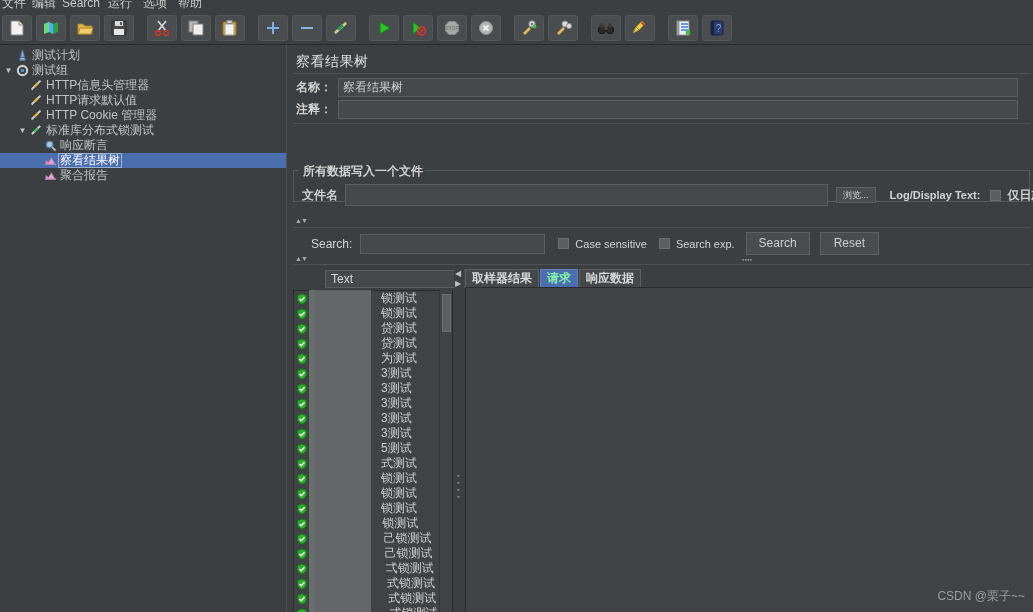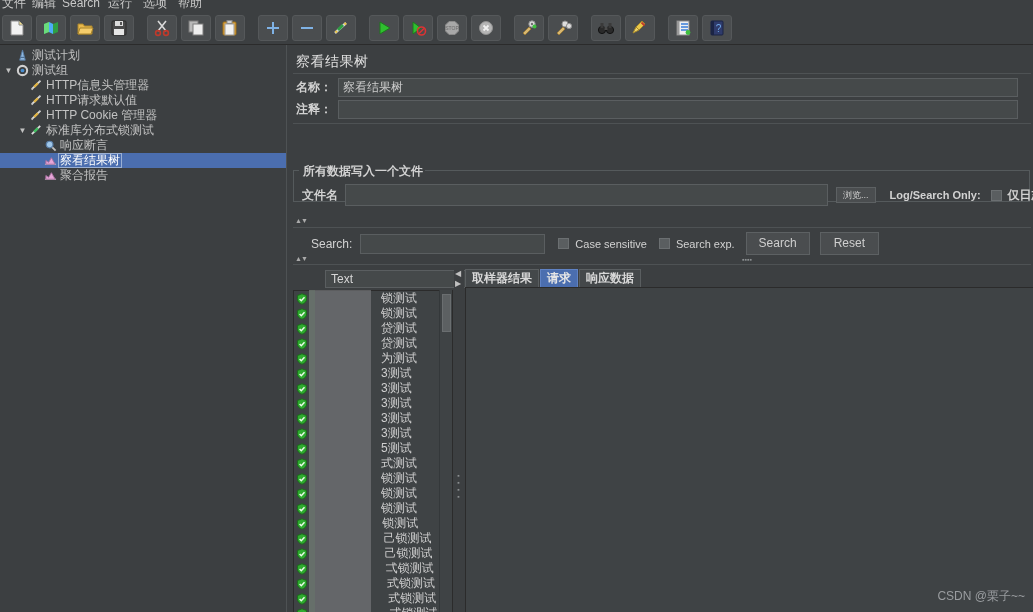--- a/index.html
+++ b/index.html
@@ -160,21 +160,21 @@
   }
   #vsplit .arw { position: absolute; left: 1px; font-size: 8px; color: #c0c0c0; }
 
   #tabpanel { position: absolute; left: 172px; top: 0; width: 855px; height: 390px; }
   #tabstrip { position: absolute; left: 0; top: 2px; height: 18px; display: flex; align-items: flex-end; }
   .tab {
     height: 18px; line-height: 17px; padding: 0 6px; font-size: 12px;
     color: #d8d8d8; background: #44484a; border: 1px solid #5a5e60;
     border-bottom: none; margin-right: 1px; font-weight: bold; white-space: nowrap;
   }
-  .tab.active { background: #4b6eaf; color: #e5e5e5; border-color: #5f82c4; }
+  .tab.active { background: #4b6eaf; color: #86efac; border-color: #5f82c4; }
   #tabcontent {
     position: absolute; left: 0; top: 20px; width: 855px; height: 370px;
     background: #3f4345; border: 1px solid #2b2b2b;
   }
 
   
   #mainsplit {
     position: absolute; left: 286px; top: 45px; width: 10px; height: 567px;
     background: #3c3f41; border-left: 1px solid #4e5254; border-right: 1px solid #2f3234;
   }
@@ -460,21 +460,21 @@
 
     <div id="filegroup">
       <div class="gb-top-l"></div>
       <div class="gb-top-r"></div>
       <div class="gb-title">所有数据写入一个文件</div>
 
       <div class="fieldrow" style="left:8px; top:14px;">
         <span class="flabel">文件名</span>
         <span class="finput" style="margin-left:7px; width:483px; height:22px; line-height:20px;"></span>
         <span class="btn" style="margin-left:8px; font-size:9px; padding:0 6px; height:16px; line-height:14px;">浏览...</span>
-        <span class="flabel" style="margin-left:14px; font-weight:bold; font-size:11px;">Log/Search Only:</span>
+        <span class="flabel" style="margin-left:14px; font-weight:bold; font-size:11px;">Log/Display Text:</span>
         <span class="cbx" style="margin-left:10px;"></span>
         <span class="flabel" style="margin-left:6px;">仅日志错误</span>
       </div>
     </div>
 
     <div class="splitarrows" style="left:8px; top:172px;">▲▼</div>
     <div class="rp-divider" style="top:182px;"></div>
 
     <div id="searchrow">
       <div class="fieldrow" style="left:8px; top:1px;">

